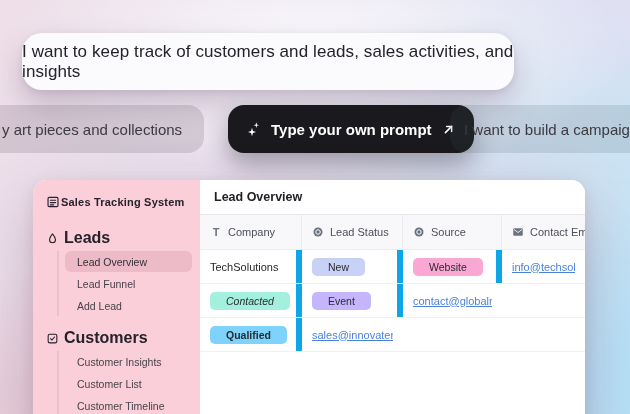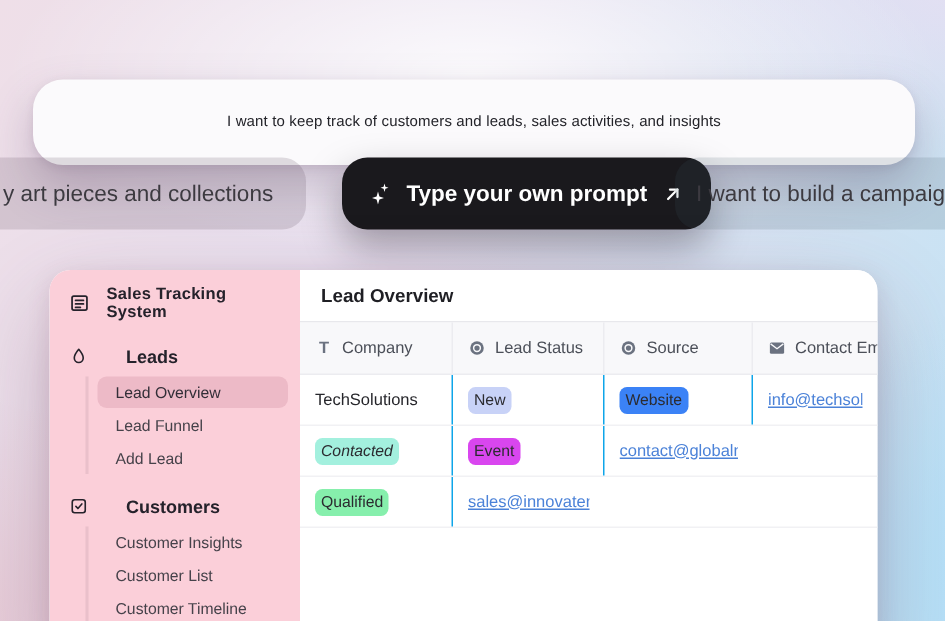--- a/index.html
+++ b/index.html
@@ -8,69 +8,69 @@
     font-family:"Liberation Sans",sans-serif;
     background:
       radial-gradient(90% 55% at 50% 12%, rgba(255,255,255,.85) 0%, rgba(255,255,255,0) 55%),
       radial-gradient(70% 70% at 108% 92%, #b3e0f8 0%, rgba(179,224,248,0) 60%),
       radial-gradient(55% 60% at -8% 100%, #e7c9d5 0%, rgba(231,201,213,0) 62%),
       radial-gradient(60% 50% at 105% -5%, #e6dff3 0%, rgba(230,223,243,0) 60%),
       linear-gradient(118deg, #efdfe8 0%, #e6dfef 42%, #cfe2f2 78%, #bfe3f7 100%);
   }
   
   .bubble{
-    position:absolute;left:22px;top:33px;width:588px;height:57px;
+    position:absolute;left:22px;top:33px;width:492px;height:57px;
     background:#fbfafc;border-radius:20px;
     box-shadow:0 14px 30px rgba(95,70,105,.28), 0 2px 6px rgba(95,70,105,.12);
     display:flex;align-items:center;justify-content:center;
-    font-size:10px;color:#232329;letter-spacing:.1px;margin-top:20px;
+    font-size:17px;color:#232329;letter-spacing:.1px;
   }
   
   .chip{
     position:absolute;top:105px;height:48px;border-radius:16px;
     display:flex;align-items:center;font-size:15px;color:#3c3a40;white-space:nowrap;
   }
   .chip-left{left:-30px;padding:0 22px 0 32px;background:rgba(72,58,74,.16);}
   .chip-right{left:450px;width:320px;padding:0 14px;background:rgba(62,84,104,.15);}
   .chip-dark{
     left:228px;padding:0 18px;background:#1a191d;color:#fff;gap:9px;
-    font-weight:600;box-shadow:0 12px 26px rgba(25,18,30,.35);border-radius:17px;
+    font-weight:600;box-shadow:0 12px 26px rgba(25,18,30,.35);
   }
   .chip-dark svg{display:block;}
   
   .window{
     position:absolute;left:33px;top:180px;width:552px;height:262px;
     background:#fff;border-radius:14px 14px 0 0;display:flex;
     box-shadow:0 26px 60px rgba(120,70,95,.32), 0 4px 14px rgba(120,70,95,.15);
     overflow:hidden;
   }
   .sidebar{width:167px;flex:0 0 167px;background:#fbcfd9;padding-top:8px;color:#25222b;}
-  .sb-header{display:flex;align-items:center;gap:11px;height:28px;padding:0 13px;
+  .sb-header{display:flex;align-items:center;gap:1px;height:28px;padding:0 13px;
     font-weight:bold;font-size:11px;letter-spacing:.2px;}
-  .sb-section{display:flex;align-items:center;gap:24px;height:20px;padding:0 13px;
-    margin-top:12px;font-weight:bold;font-size:12px;}
+  .sb-section{display:flex;align-items:center;gap:4px;height:20px;padding:0 13px;
+    margin-top:12px;font-weight:bold;font-size:16px;}
   .sb-subs{margin:3px 8px 0 24px;border-left:2px solid rgba(40,20,35,.08);padding:0;}
   .sb-item{height:21px;display:flex;align-items:center;padding:0 12px;margin:1px 0 1px 6px;
     border-radius:6px;font-size:10.5px;color:#46424a;}
   .sb-item.selected{background:#edbac7;color:#332f38;}
   .sb-icon{width:14px;height:14px;flex:0 0 14px;}
   
   .main{flex:1;display:flex;flex-direction:column;background:#fff;min-width:0;}
   .main-title{height:34px;display:flex;align-items:center;padding:0 14px;
     font-weight:bold;font-size:12.5px;color:#1f1f24;border-bottom:1px solid #e8e8ec;flex:0 0 34px;}
   .tbl-head,.tbl-row{display:grid;grid-template-columns:102px 101px 99px 1fr;min-width:0;}
   .tbl-head{height:34px;background:#f8f8fa;border-bottom:1px solid #ececf0;}
   .th{display:flex;align-items:center;gap:6px;padding:0 10px;border-right:1px solid #ececf0;
     font-size:11px;color:#4b4f58;overflow:hidden;white-space:nowrap;}
   .th:last-child{border-right:none;}
   .tbl-row{height:33px;border-bottom:1px solid #f1f1f4;}
-  .td{display:flex;align-items:center;padding:0 10px;border-right:1px solid #0ea5e9;
+  .td{display:flex;align-items:center;padding:0 10px;border-right:6px solid #0ea5e9;
     font-size:11px;color:#26262b;overflow:hidden;white-space:nowrap;}
   .td:last-child{border-right:none;}
-  .badge{display:inline-block;padding:3px 4px;border-radius:5px;font-size:10.5px;color:#2b2b30;}
+  .badge{display:inline-block;padding:3px 16px;border-radius:5px;font-size:10.5px;color:#2b2b30;}
   .email{color:#4b82d8;text-decoration:underline;font-size:11px;overflow:hidden;white-space:nowrap;}
   .t-glyph{font-size:11px;color:#6b7280;font-weight:bold;width:12px;text-align:center;}
   .h-icon{width:12px;height:12px;flex:0 0 12px;}
 </style>
 </head>
 <body>
 
 <div class="stage">
 
   <div class="bubble">
@@ -197,42 +197,42 @@
       </div>
 
       <div class="tbl-row">
         <div class="td">
             <span>TechSolutions</span>
           </div>
         <div class="td">
             <span class="badge" style="background-color: rgb(200, 210, 247);">New</span>
           </div>
         <div class="td">
-            <span class="badge" style="background-color: #3b82f6;">Website</span>
+            <span class="badge" style="background-color: #f9a8d4;">Website</span>
           </div>
         <div class="td">
             <a href="#" class="email">info@techsolutions.com</a>
           </div>
       </div>
 
       <div class="tbl-row">
         <div class="td">
             <span class="badge" style="background-color: rgb(163, 240, 222); font-style: italic;">Contacted</span>
           </div>
         <div class="td">
-            <span class="badge" style="background-color: #d946ef;">Event</span>
+            <span class="badge" style="background-color: #c4b5fd;">Event</span>
           </div>
         <div class="td">
             <a href="#" class="email">contact@globalmedia.com</a>
           </div>
       </div>
 
       <div class="tbl-row">
         <div class="td">
-            <span class="badge" style="background-color: #86efac;">Qualified</span>
+            <span class="badge" style="background-color: #7dd3fc; font-weight: bold;">Qualified</span>
           </div>
         <div class="td">
             <a href="#" class="email">sales@innovatenow.com</a>
           </div>
       </div>
 
     </div>
   </div>
 </div>
 

